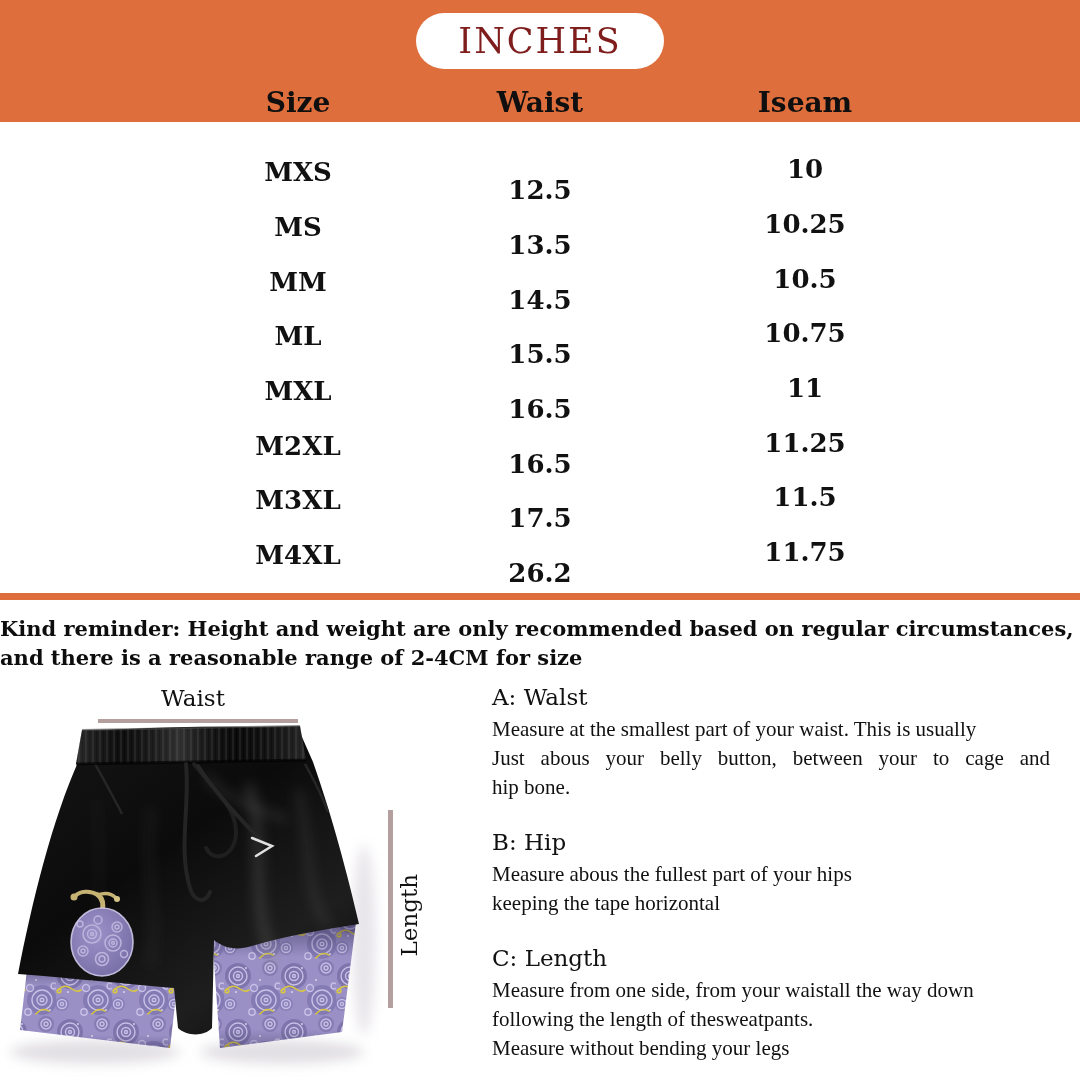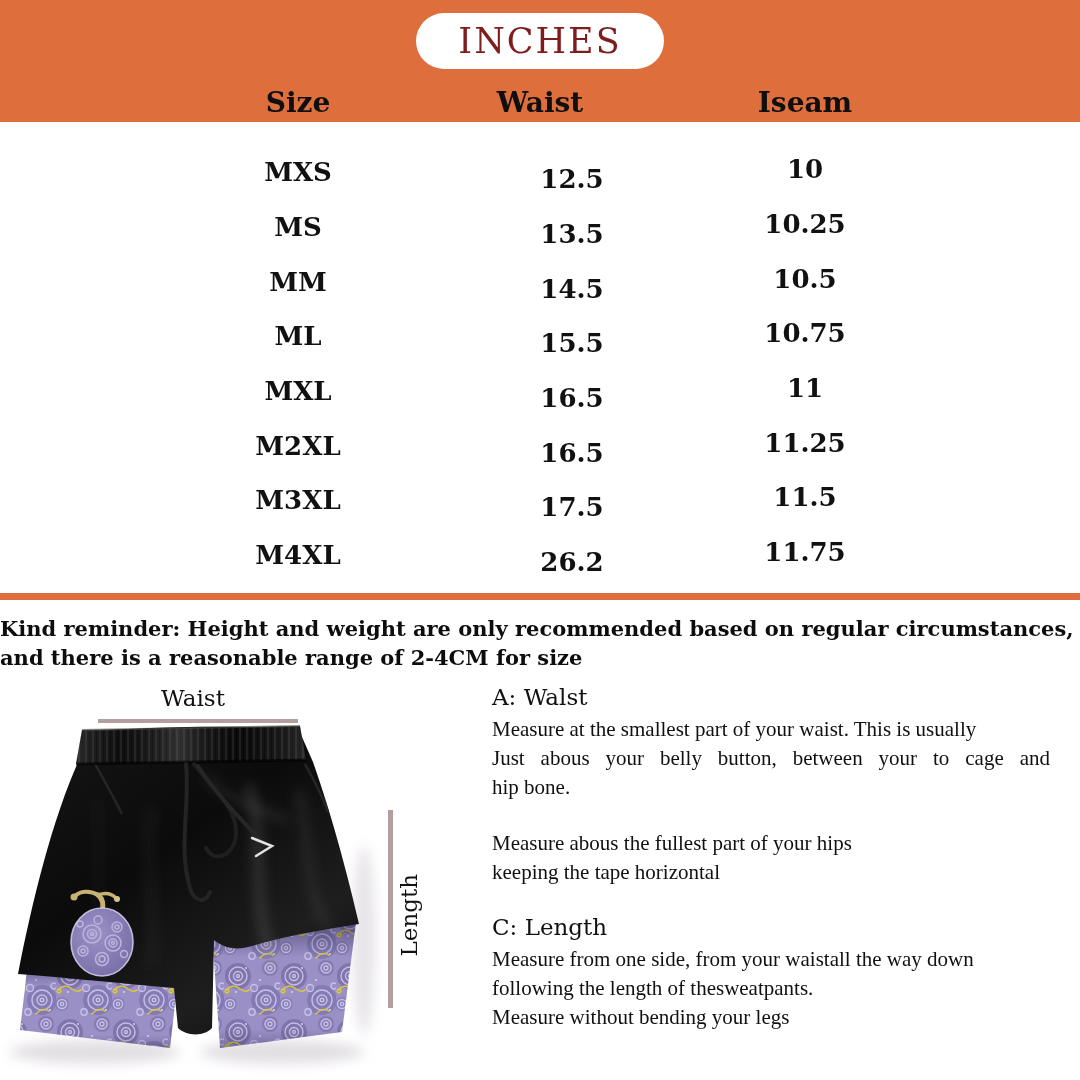--- a/index.html
+++ b/index.html
@@ -20,21 +20,21 @@
   .col-head{position:absolute;top:86px;transform:translateX(-50%);
             font-weight:bold;font-size:28px;color:#0f0f0f;white-space:nowrap;}
   .col-size{left:298px}.col-waist{left:540px}.col-inseam{left:805px}
 
   
   .size-table{position:absolute;left:0;top:145px;width:1080px;}
   .trow{position:relative;height:54.7px;}
   .cell{position:absolute;top:50%;transform:translate(-50%,-50%);
         font-weight:bold;font-size:26px;white-space:nowrap;}
   .c-size{left:298px;}
-  .c-waist{left:572px;margin-top:7px;}
+  .c-waist{left:540px;margin-top:18px;}
   .c-inseam{left:805px;margin-top:-3px;}
 
   
   .divider{position:absolute;left:0;top:593px;width:1080px;height:7px;background:var(--accent-orange);}
   .reminder{position:absolute;left:0;top:614px;width:1080px;text-align:left;
             font-weight:bold;font-size:21px;line-height:29px;color:#0d0d0d;}
 
   
   .waist-label{position:absolute;left:193px;top:685px;transform:translateX(-50%);
                font-size:23px;white-space:nowrap;}
@@ -276,20 +276,21 @@
   <div class="length-label">Length</div>
 
   <div class="guide">
     <section>
       <h3>A: Walst</h3>
       <p>Measure at the smallest part of your waist. This is usually</p>
       <p class="justify">Just abous your belly button, between your to cage and</p>
       <p>hip bone.</p>
     </section>
     <section>
+      <h3>B: Hip</h3>
       <p>Measure abous the fullest part of your hips</p>
       <p>keeping the tape horizontal</p>
     </section>
     <section>
       <h3>C: Length</h3>
       <p>Measure from one side, from your waistall the way down</p>
       <p>following the length of thesweatpants.</p>
       <p>Measure without bending your legs</p>
     </section>
   </div>

